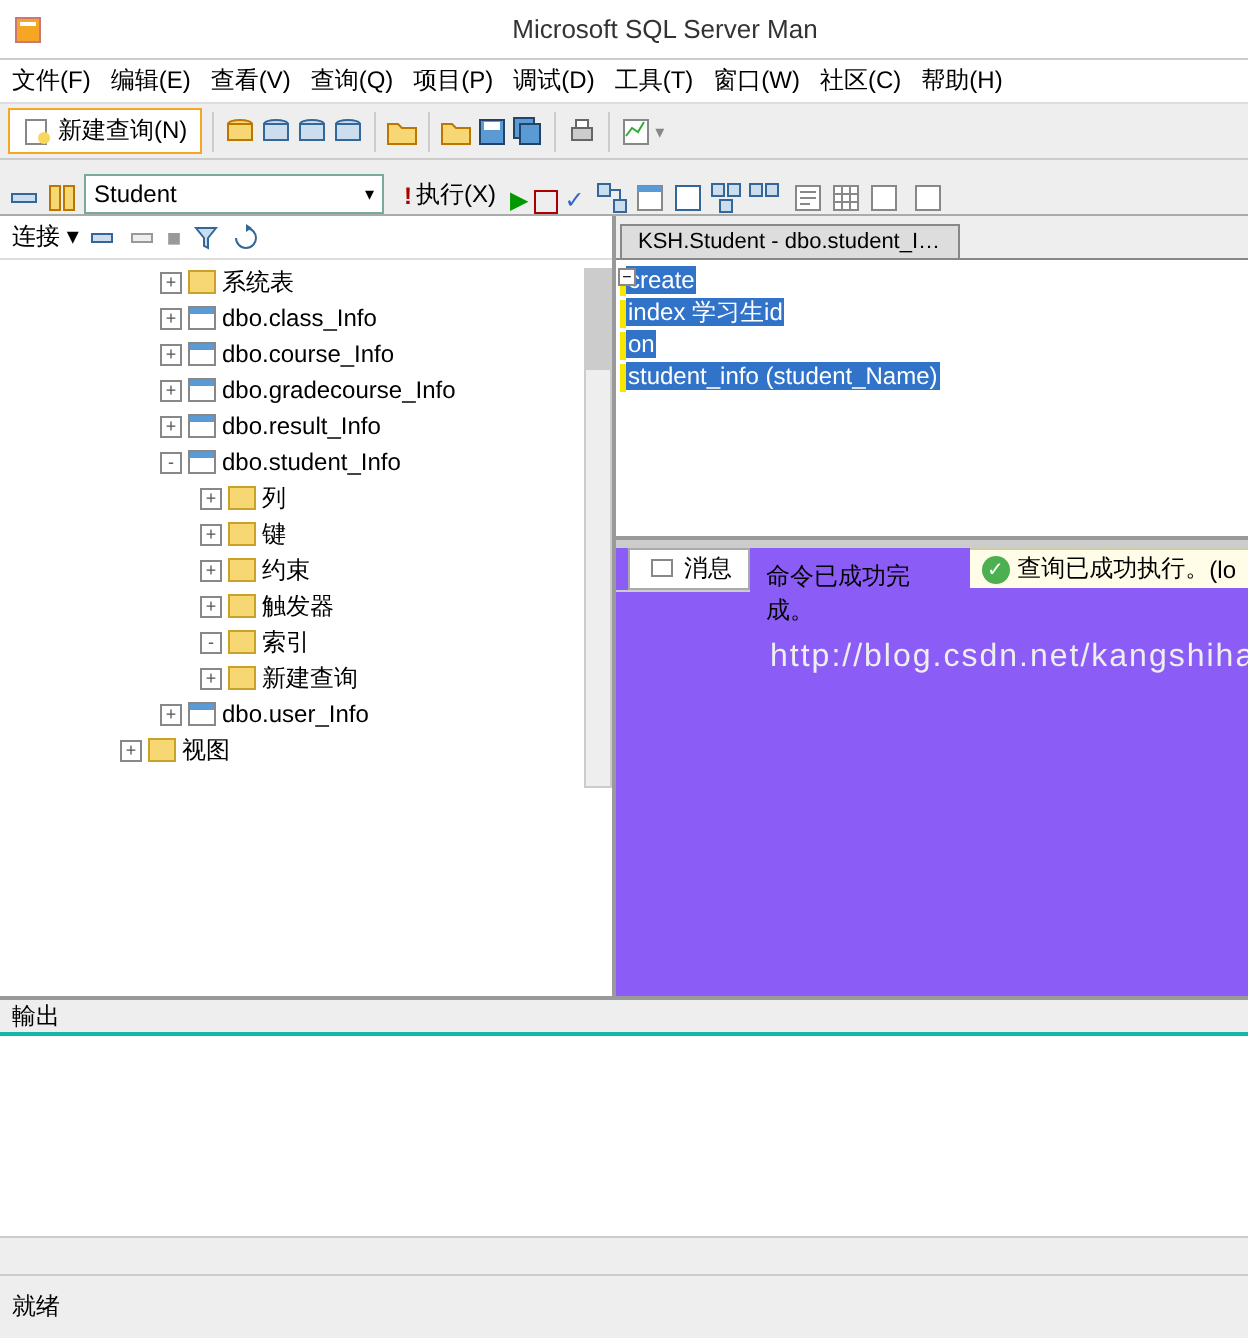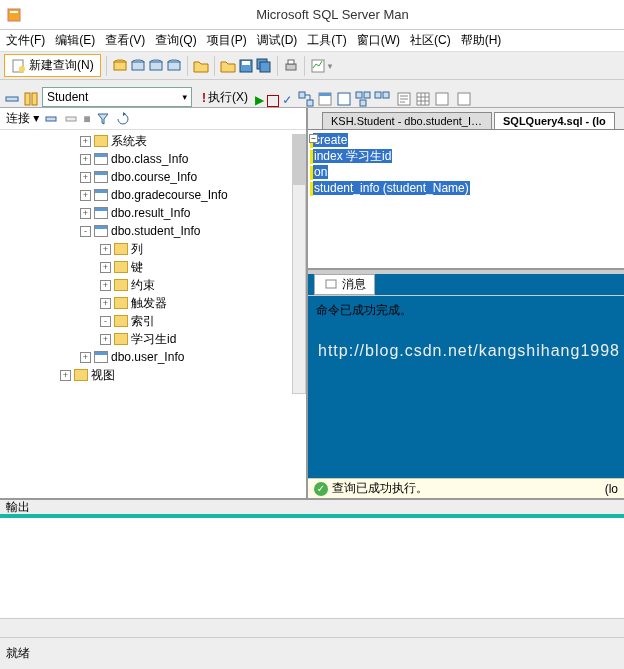--- a/index.html
+++ b/index.html
@@ -27,40 +27,40 @@
 .tree-scroll .thumb { background: #ccc; width: 100%; height: 50px; margin-top: 0; }
 .node { display: flex; align-items: center; height: 18px; white-space: nowrap; }
 .exp { width: 11px; height: 11px; border: 1px solid #888; display: inline-flex; align-items: center; justify-content: center; font-size: 9px; line-height: 1; margin-right: 3px; background: #fff; cursor: pointer; color: #555; }
 .noexp { width: 11px; display: inline-block; margin-right: 3px; }
 .nicon { width: 14px; height: 12px; margin-right: 3px; display: inline-block; }
 .folder { background: #f7d774; border: 1px solid #c9a227; }
 .table-icon { background: #fff; border: 1px solid #888; position: relative; }
 .table-icon::before { content: ""; position: absolute; top: 0; left: 0; right: 0; height: 3px; background: #5b9bd5; }
 .idx-icon { background: #cde; border: 1px solid #369; }
 .editor-area { flex: 1; display: flex; flex-direction: column; background: #fff; }
-.tabstrip { height: 22px; background: #eee; display: flex; align-items: flex-end; padding-left: 14px; border-bottom: 1px solid #888; }
+.tabstrip { height: 22px; background: #eee; display: flex; align-items: flex-end; padding-left: 2px; border-bottom: 1px solid #888; }
 .tab { padding: 2px 8px; border: 1px solid #888; border-bottom: none; background: #ddd; margin-right: 2px; font-size: 11px; max-width: 170px; overflow: hidden; text-overflow: ellipsis; white-space: nowrap; }
 .tab.active { background: #fff; font-weight: bold; }
 .sql-editor { height: 140px; background: #fff; padding: 2px 0 2px 2px; font-family: Consolas, monospace; font-size: 13px; position: relative; border-bottom: 2px solid #999; }
 .sql-gutter { position: absolute; left: 0; top: 2px; width: 14px; }
 .sql-gutter .minus { width: 9px; height: 9px; border: 1px solid #888; font-size: 8px; display: flex; align-items: center; justify-content: center; background: #fff; margin: 2px 0 0 1px; }
 .sql-line { line-height: 16px; }
 .sql-line .bar { display: inline-block; width: 3px; height: 14px; background: #f7e600; vertical-align: middle; }
 .sql-sel { background: #3173c8; color: #fff; padding: 0 1px; }
 .hsplit { height: 4px; background: #ccc; cursor: row-resize; }
-.msg-area { flex: 1; background: #0369a1; display: flex; flex-direction: column; }
+.msg-area { flex: 1; background: #8b5cf6; display: flex; flex-direction: row; }
 .msg-tab { height: 22px; display: flex; align-items: center; padding-left: 6px; border-bottom: 1px solid #ccc; }
 .msg-tab .mt { border: 1px solid #aaa; padding: 1px 8px; background: #fff; display: flex; align-items: center; gap: 3px; }
 .msg-body { flex: 1; padding: 6px 8px; position: relative; }
 .watermark { position: absolute; left: 10px; top: 2px; color: #eee; font-size: 16px; letter-spacing: 1px; pointer-events: none; margin-top: 44px; }
 .statusbar-q { height: 20px; background: #fffde7; border-top: 1px solid #cca; display: flex; align-items: center; padding: 0 6px; }
 .statusbar-q .ok { width: 14px; height: 14px; border-radius: 50%; background: #4caf50; color: #fff; display: inline-flex; align-items: center; justify-content: center; font-size: 10px; margin-right: 4px; }
 .statusbar-q .right { margin-left: auto; }
 .output-panel { border-top: 2px solid #999; }
-.output-head { background: #eee; height: 18px; padding: 0 6px; border-bottom: 4px solid #14b8a6; display: flex; align-items: center; text-align: right; }
+.output-head { background: #eee; height: 18px; padding: 0 6px; border-bottom: 2px solid #14b8a6; display: flex; align-items: center; text-align: right; }
 .output-body { height: 100px; background: #fff; }
 .blank { height: 40px; background: #eee; border-top: 1px solid #ccc; }
 .bottom-status { position: absolute; bottom: 0; left: 0; right: 0; height: 32px; background: #eee; border-top: 1px solid #ccc; padding: 0 6px; display: flex; align-items: center; }
 svg { display: block; }
 </style>
 </head>
 <body>
 
 <div class="titlebar">
   <span class="sysicon">
@@ -323,42 +323,41 @@
           <span>触发器</span>
         </div>
         <div class="node" style="padding-left: 100px;">
           <span class="exp">-</span>
           <span class="nicon folder"></span>
           <span>索引</span>
         </div>
         <div class="node" style="padding-left: 100px;">
           <span class="exp">+</span>
           <span class="nicon folder"></span>
-          <span>学习生id</span>
+          <span>新建查询</span>
         </div>
         <div class="node" style="padding-left: 80px;">
           <span class="exp">+</span>
           <span class="nicon table-icon"></span>
           <span>dbo.user_Info</span>
         </div>
         <div class="node" style="padding-left: 60px;">
           <span class="exp">+</span>
           <span class="nicon folder"></span>
           <span>视图</span>
         </div>
         <div class="tree-scroll">
           <div class="thumb"></div>
         </div>
       </div>
   </div>
 
   <div class="editor-area">
     <div class="tabstrip" id="tabstrip">
         <div class="tab">KSH.Student - dbo.student_Info</div>
-        <div class="tab active">SQLQuery4.sql - (lo</div>
       </div>
     <div class="sql-editor">
       <div class="sql-gutter">
         <div class="minus">−</div>
       </div>
       <div id="sqllines">
           <div class="sql-line"><span class="bar"></span><span class="sql-sel">create</span></div>
           <div class="sql-line"><span class="bar"></span><span class="sql-sel">index 学习生id</span></div>
           <div class="sql-line"><span class="bar"></span><span class="sql-sel">on</span></div>
           <div class="sql-line"><span class="bar"></span><span class="sql-sel">student_info (student_Name)</span></div>

